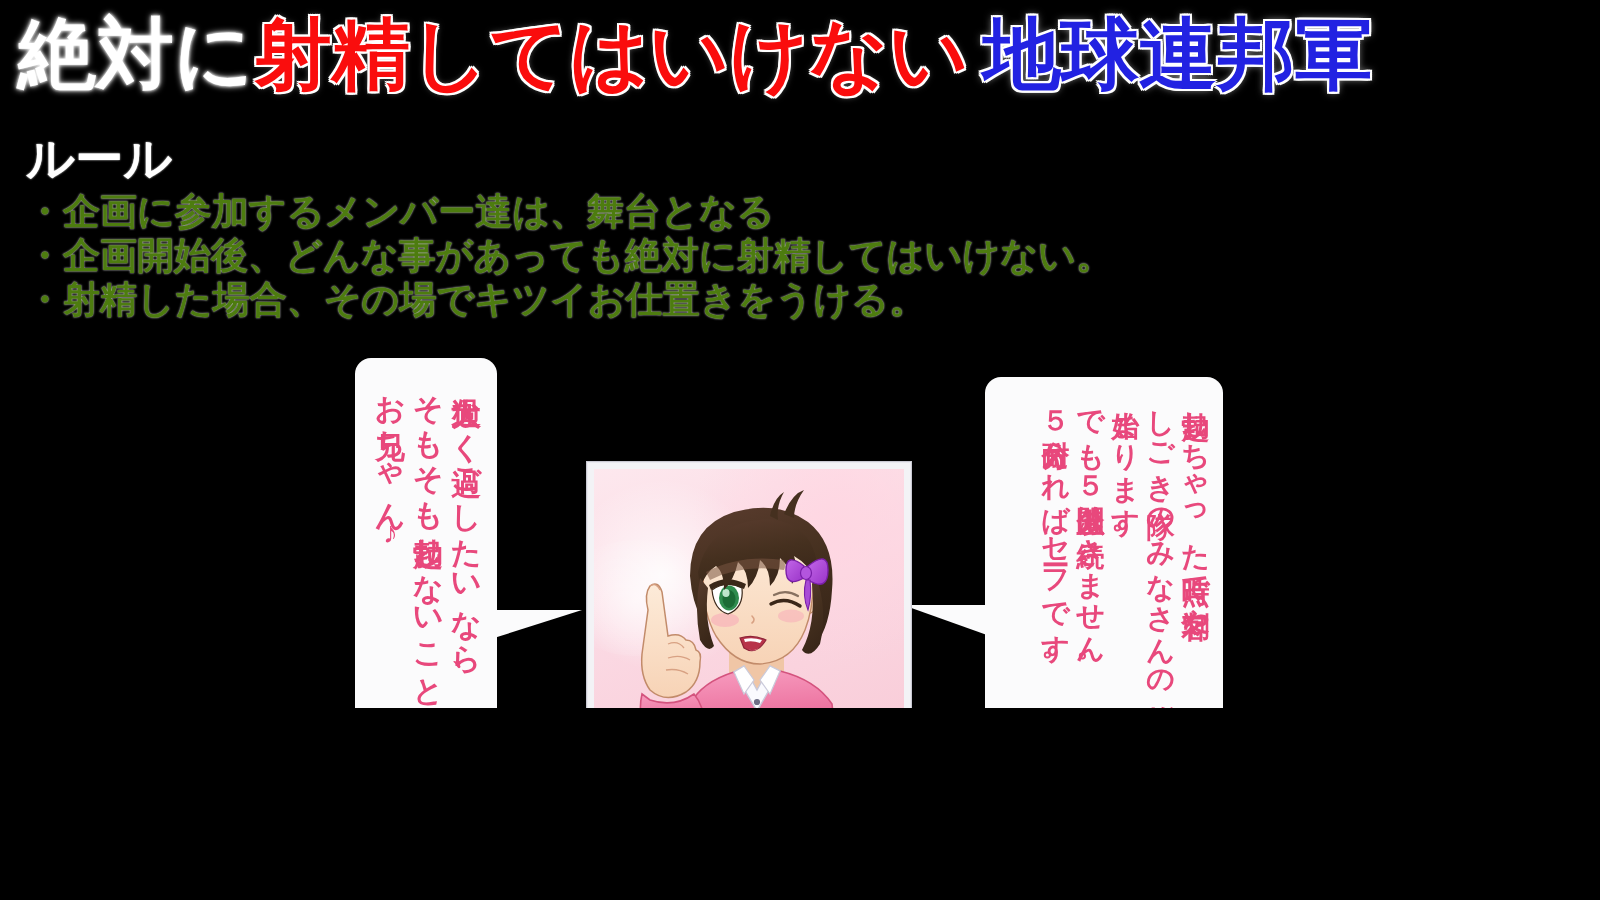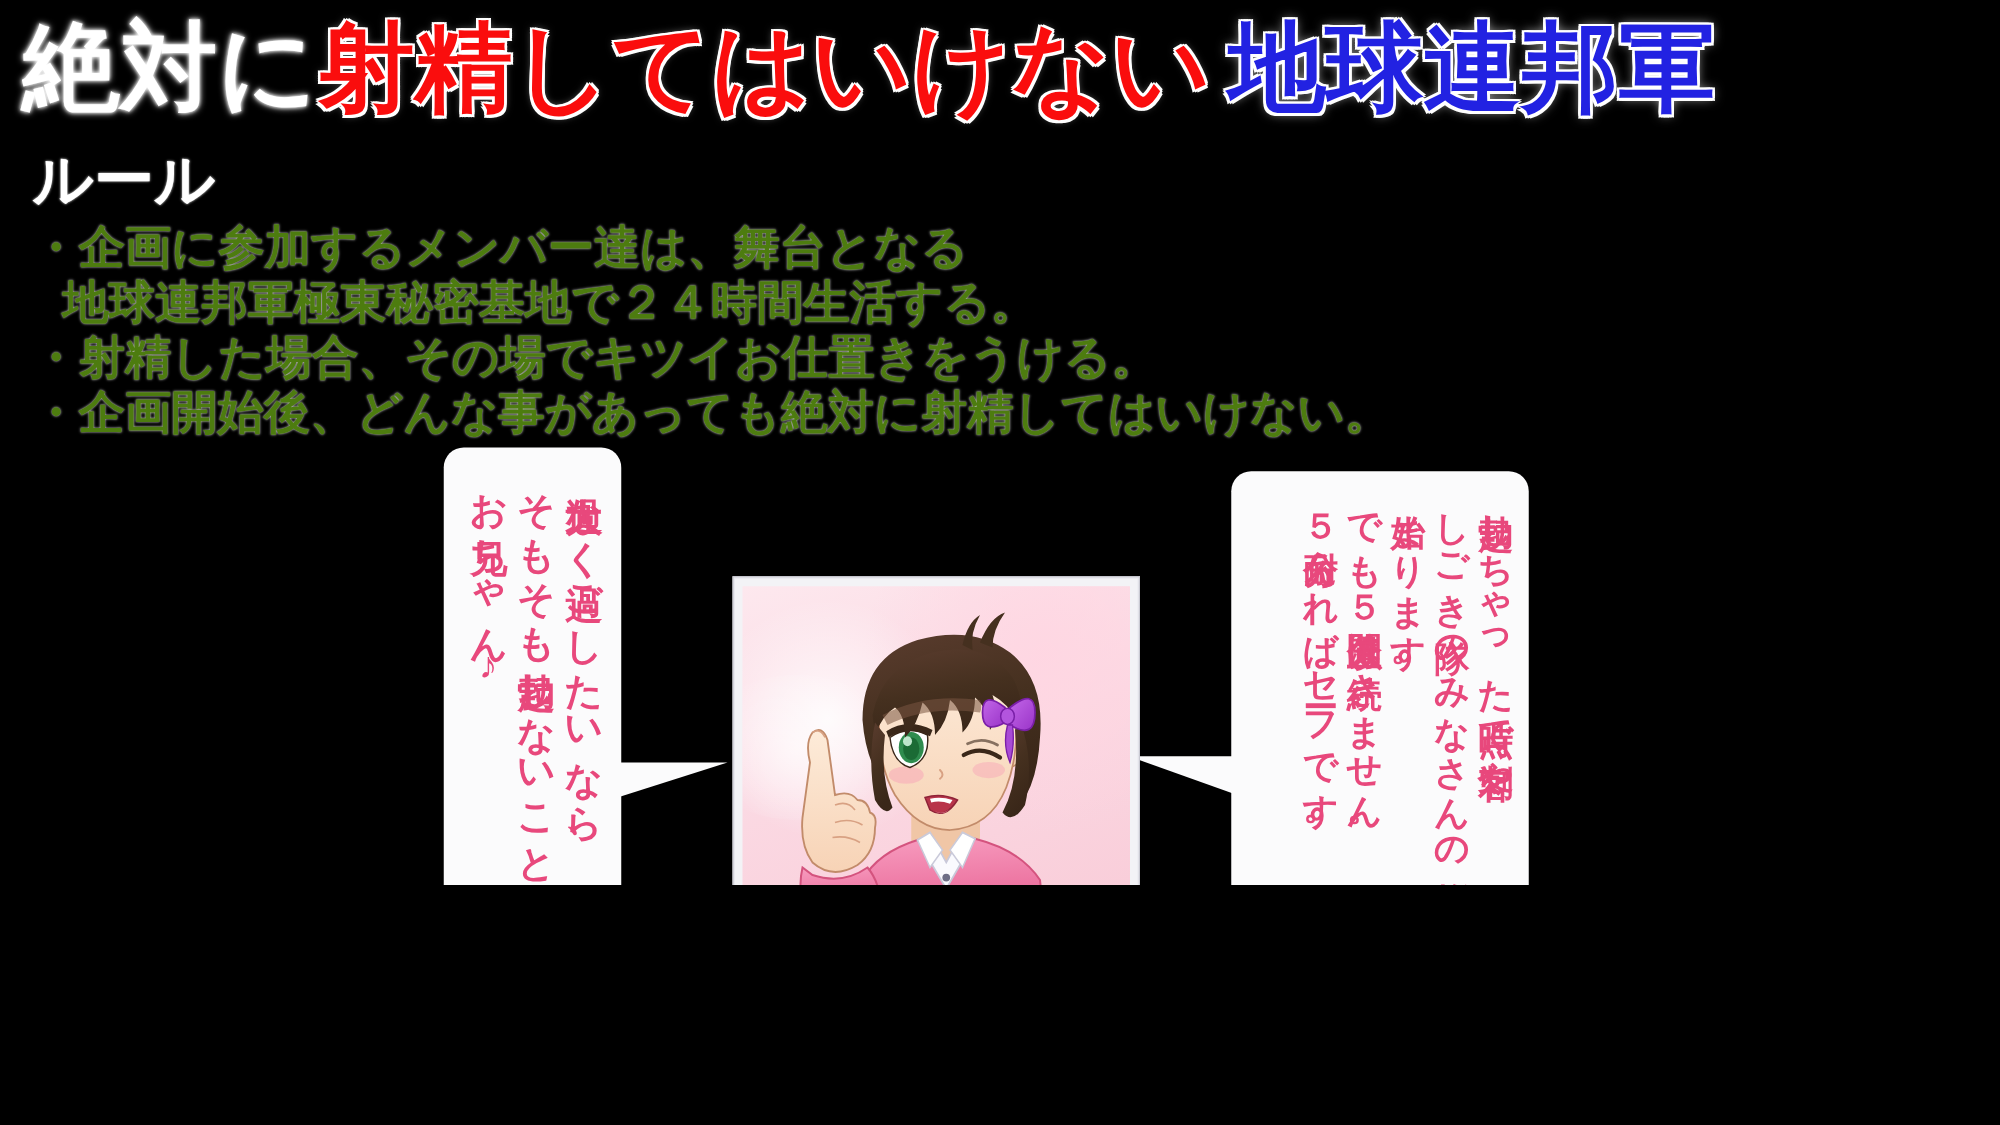--- a/index.html
+++ b/index.html
@@ -65,21 +65,21 @@
     position: absolute;
     left: 26px;
     top: 118px;
     width: 1260px;
   }
   #rules-heading {
     color: #ffffff;
     font-size: 48px;
     line-height: 54px;
     font-weight: bold;
-    margin: 0 0 4px 0;
+    margin: 14px 0 4px 0;
     text-shadow: 0 0 2px #ffffff;
   }
   .rule-line {
     color: #4d7c0f;
     font-size: 37px;
     line-height: 44px;
     font-weight: bold;
     white-space: nowrap;
     text-shadow: 0 0 2px rgba(255,255,255,0.9);
   }
@@ -207,23 +207,22 @@
 
 <div id="stage">
 
   <div id="title">
     <span class="seg seg-white">絶対に</span><span class="seg seg-red">射精してはいけない</span><span class="seg seg-blue">地球連邦軍</span>
   </div>
 
   <div id="rules">
     <div id="rules-heading">ルール</div>
     <div class="rule-line">・企画に参加するメンバー達は、舞台となる</div>
-    <div class="rule-line indent">地球連邦軍極東秘密基地で２４時間生活する。</div>
+    <div class="rule-line">・企画開始後、どんな事があっても絶対に射精してはいけない。</div>
     <div class="rule-line">・射精した場合、その場でキツイお仕置きをうける。</div>
-    <div class="rule-line">・企画開始後、どんな事があっても絶対に射精してはいけない。</div>
   </div>
 
   <div id="tail-left"></div>
 
   <div class="bubble" id="bubble-left">
     <div class="bubble-body">
       <div class="vcol">大過なく過ごしたいなら、</div>
       <div class="vcol">そもそも勃起しないことだよ！</div>
       <div class="vcol">お兄ちゃん♪</div>
     </div>

